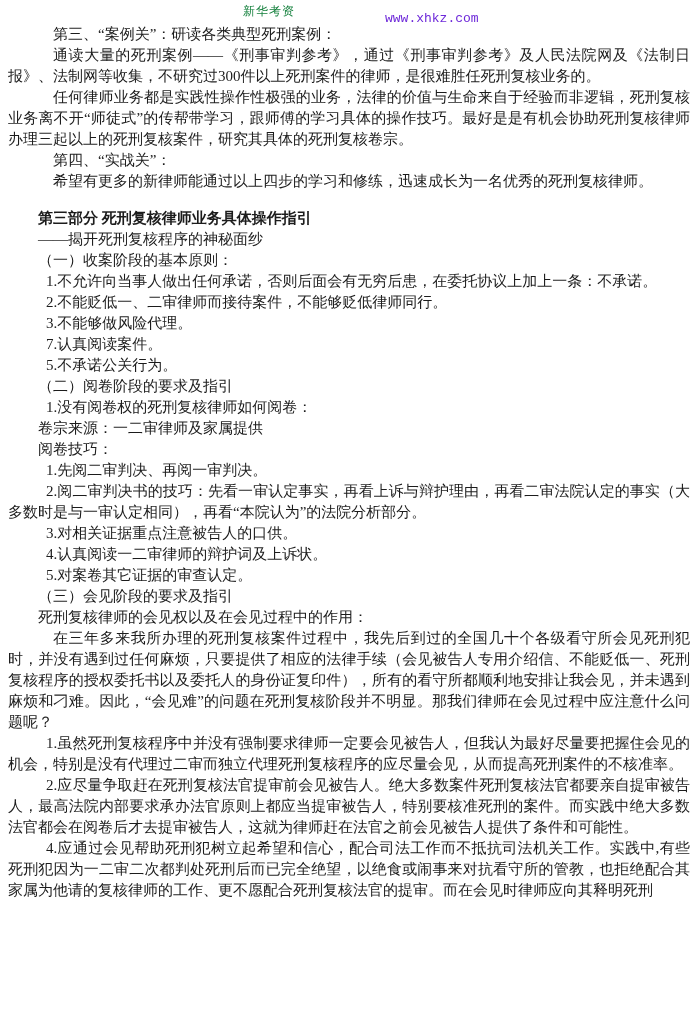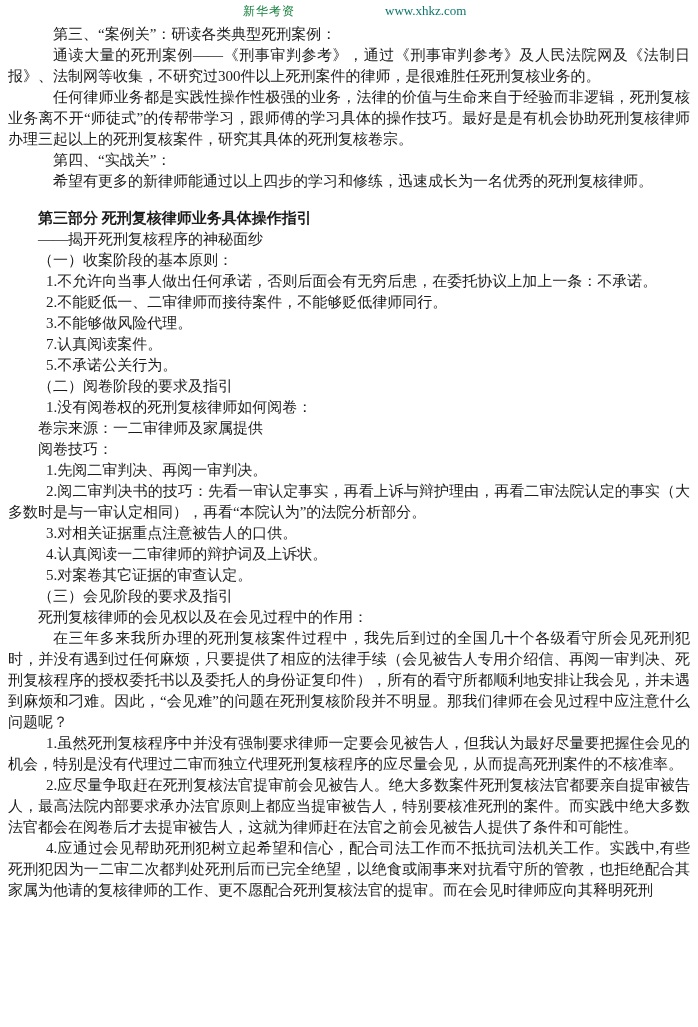--- a/index.html
+++ b/index.html
@@ -20,25 +20,26 @@
     position: absolute;
     top: 3px;
     left: 243px;
     font-size: 12px;
     letter-spacing: 1px;
     color: #15803d;
     white-space: nowrap;
   }
   .hdr-right {
     position: absolute;
-    top: 3px;
+    top: 11px;
     left: 385px;
     font-size: 13px;
-    color: #0f766e;
+    color: #6d28d9;
     white-space: nowrap;
+    font-family: Liberation Mono, monospace;
   }
   .doc {
     position: absolute;
     top: 24px;
     left: 0;
     right: 0;
     padding: 0 8px;
     font-size: 15px;
     line-height: 21px;
     text-align: justify;
@@ -76,18 +77,18 @@
       <p class="s-item">1.没有阅卷权的死刑复核律师如何阅卷：</p>
       <p class="s-sub">卷宗来源：一二审律师及家属提供</p>
       <p class="s-sub">阅卷技巧：</p>
       <p class="s-item">1.先阅二审判决、再阅一审判决。</p>
       <p class="s-item">2.阅二审判决书的技巧：先看一审认定事实，再看上诉与辩护理由，再看二审法院认定的事实（大多数时是与一审认定相同），再看“本院认为”的法院分析部分。</p>
       <p class="s-item">3.对相关证据重点注意被告人的口供。</p>
       <p class="s-item">4.认真阅读一二审律师的辩护词及上诉状。</p>
       <p class="s-item">5.对案卷其它证据的审查认定。</p>
       <p class="s-sub">（三）会见阶段的要求及指引</p>
       <p class="s-sub">死刑复核律师的会见权以及在会见过程中的作用：</p>
-      <p class="s-prose">在三年多来我所办理的死刑复核案件过程中，我先后到过的全国几十个各级看守所会见死刑犯时，并没有遇到过任何麻烦，只要提供了相应的法律手续（会见被告人专用介绍信、再阅一审判决、死刑复核程序的授权委托书以及委托人的身份证复印件），所有的看守所都顺利地安排让我会见，并未遇到麻烦和刁难。因此，“会见难”的问题在死刑复核阶段并不明显。那我们律师在会见过程中应注意什么问题呢？</p>
+      <p class="s-prose">在三年多来我所办理的死刑复核案件过程中，我先后到过的全国几十个各级看守所会见死刑犯时，并没有遇到过任何麻烦，只要提供了相应的法律手续（会见被告人专用介绍信、不能贬低一、死刑复核程序的授权委托书以及委托人的身份证复印件），所有的看守所都顺利地安排让我会见，并未遇到麻烦和刁难。因此，“会见难”的问题在死刑复核阶段并不明显。那我们律师在会见过程中应注意什么问题呢？</p>
       <p class="s-item">1.虽然死刑复核程序中并没有强制要求律师一定要会见被告人，但我认为最好尽量要把握住会见的机会，特别是没有代理过二审而独立代理死刑复核程序的应尽量会见，从而提高死刑案件的不核准率。</p>
       <p class="s-item">2.应尽量争取赶在死刑复核法官提审前会见被告人。绝大多数案件死刑复核法官都要亲自提审被告人，最高法院内部要求承办法官原则上都应当提审被告人，特别要核准死刑的案件。而实践中绝大多数法官都会在阅卷后才去提审被告人，这就为律师赶在法官之前会见被告人提供了条件和可能性。</p>
       <p class="s-item">4.应通过会见帮助死刑犯树立起希望和信心，配合司法工作而不抵抗司法机关工作。实践中,有些死刑犯因为一二审二次都判处死刑后而已完全绝望，以绝食或闹事来对抗看守所的管教，也拒绝配合其家属为他请的复核律师的工作、更不愿配合死刑复核法官的提审。而在会见时律师应向其释明死刑</p>
     </div>
 </div>
 
 </body></html>

